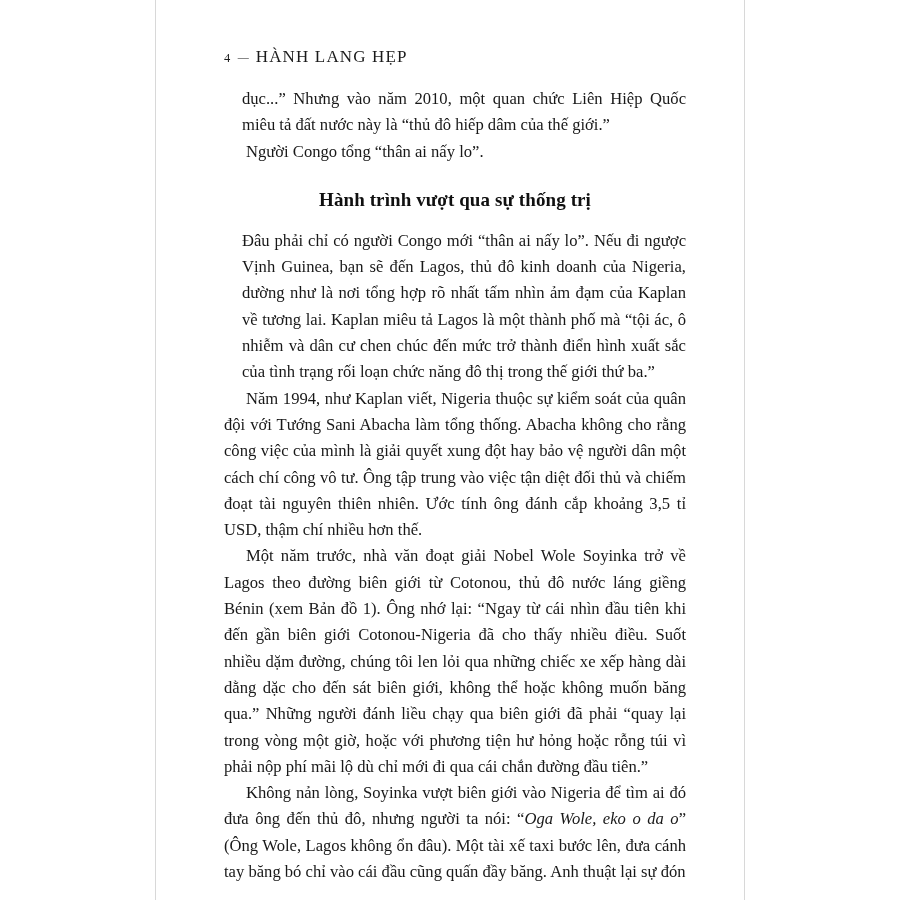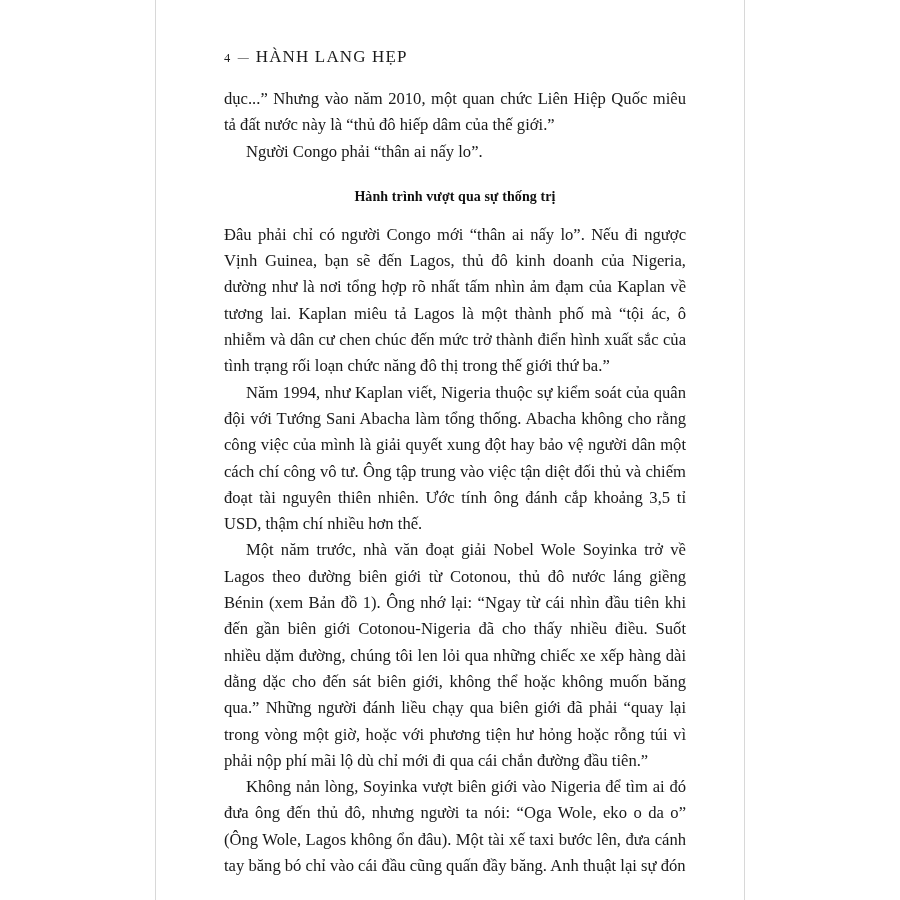--- a/index.html
+++ b/index.html
@@ -66,49 +66,51 @@
     color: #181818;
     text-align: justify;
     text-justify: inter-word;
     hyphens: none;
   }
   p.indent {
     text-indent: 22px;
   }
   p.noindent {
     text-indent: 0;
+    margin-left: 18px;
   }
   h2.section-title {
     margin: 24px 0 17px 0;
-    font-size: 14px;
+    font-size: 19px;
     font-weight: bold;
     text-align: center;
     color: #101010;
     letter-spacing: 0.1px;
   }
   .it {
+    font-style: italic;
   }
 </style>
 </head>
 <body>
 
 <div class="page-frame">
   <div class="page-inner">
 
     <div class="running-head">
       <span class="folio">4</span>
       <span class="rh-dash">—</span>
       <span class="rh-title">HÀNH LANG HẸP</span>
     </div>
 
     <div class="body-col">
 
       <p class="noindent">dục...” Nhưng vào năm 2010, một quan chức Liên Hiệp Quốc miêu tả đất nước này là “thủ đô hiếp dâm của thế giới.”</p>
 
-      <p class="indent">Người Congo phải “thân ai nấy lo”.</p>
+      <p class="indent">Người Congo tổng “thân ai nấy lo”.</p>
 
       <h2 class="section-title">Hành trình vượt qua sự thống trị</h2>
 
       <p class="noindent">Đâu phải chỉ có người Congo mới “thân ai nấy lo”. Nếu đi ngược Vịnh Guinea, bạn sẽ đến Lagos, thủ đô kinh doanh của Nigeria, dường như là nơi tổng hợp rõ nhất tấm nhìn ảm đạm của Kaplan về tương lai. Kaplan miêu tả Lagos là một thành phố mà “tội ác, ô nhiễm và dân cư chen chúc đến mức trở thành điển hình xuất sắc của tình trạng rối loạn chức năng đô thị trong thế giới thứ ba.”</p>
 
       <p class="indent">Năm 1994, như Kaplan viết, Nigeria thuộc sự kiểm soát của quân đội với Tướng Sani Abacha làm tổng thống. Abacha không cho rằng công việc của mình là giải quyết xung đột hay bảo vệ người dân một cách chí công vô tư. Ông tập trung vào việc tận diệt đối thủ và chiếm đoạt tài nguyên thiên nhiên. Ước tính ông đánh cắp khoảng 3,5 tỉ USD, thậm chí nhiều hơn thế.</p>
 
       <p class="indent">Một năm trước, nhà văn đoạt giải Nobel Wole Soyinka trở về Lagos theo đường biên giới từ Cotonou, thủ đô nước láng giềng Bénin (xem Bản đồ 1). Ông nhớ lại: “Ngay từ cái nhìn đầu tiên khi đến gần biên giới Cotonou-Nigeria đã cho thấy nhiều điều. Suốt nhiều dặm đường, chúng tôi len lỏi qua những chiếc xe xếp hàng dài dằng dặc cho đến sát biên giới, không thể hoặc không muốn băng qua.” Những người đánh liều chạy qua biên giới đã phải “quay lại trong vòng một giờ, hoặc với phương tiện hư hỏng hoặc rỗng túi vì phải nộp phí mãi lộ dù chỉ mới đi qua cái chắn đường đầu tiên.”</p>
 
       <p class="indent">

